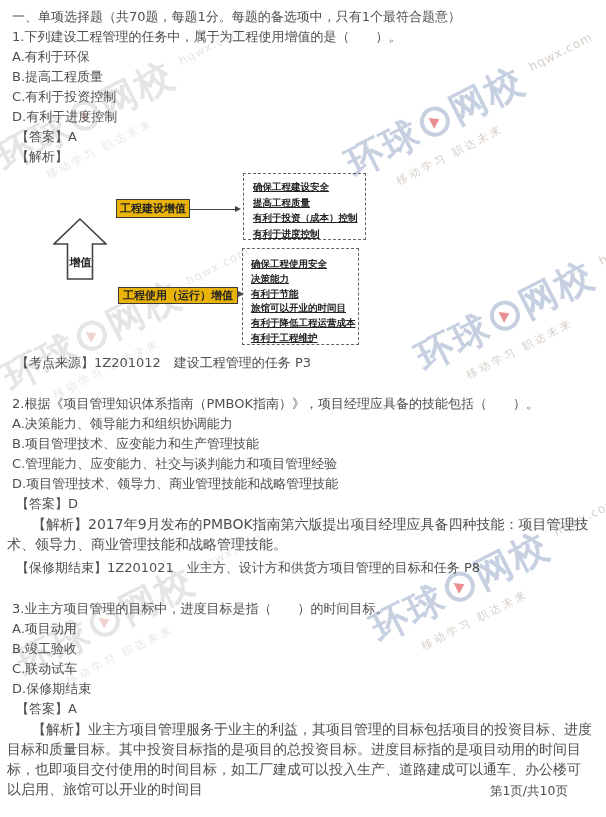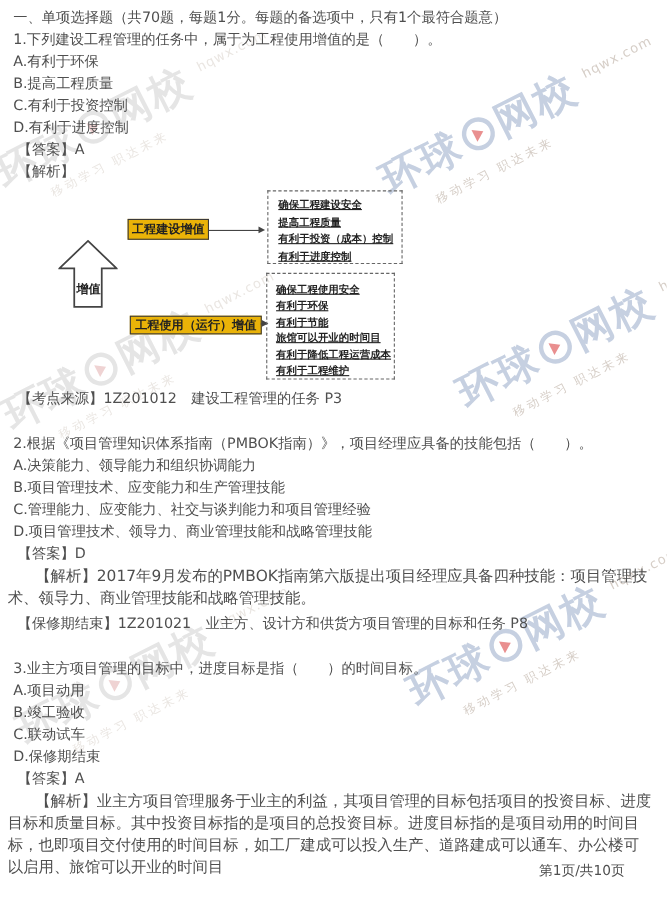--- a/index.html
+++ b/index.html
@@ -151,21 +151,21 @@
       <div>确保工程建设安全</div>
       <div>提高工程质量</div>
       <div>有利于投资（成本）控制</div>
       <div>有利于进度控制</div>
     </div>
 
     <div class="dg-solid dg-box2">工程使用（运行）增值</div>
     <div class="harrow dg-arr2"></div>
     <div class="dg-dashed dg-dash2">
       <div>确保工程使用安全</div>
-      <div>有利于环保</div>
+      <div>决策能力</div>
       <div>有利于节能</div>
       <div>旅馆可以开业的时间目</div>
       <div>有利于降低工程运营成本</div>
       <div>有利于工程维护</div>
     </div>
   </div>
 
   <div class="line bracket">【考点来源】1Z201012　建设工程管理的任务  P3</div>
 
   <div class="qgap"></div>

